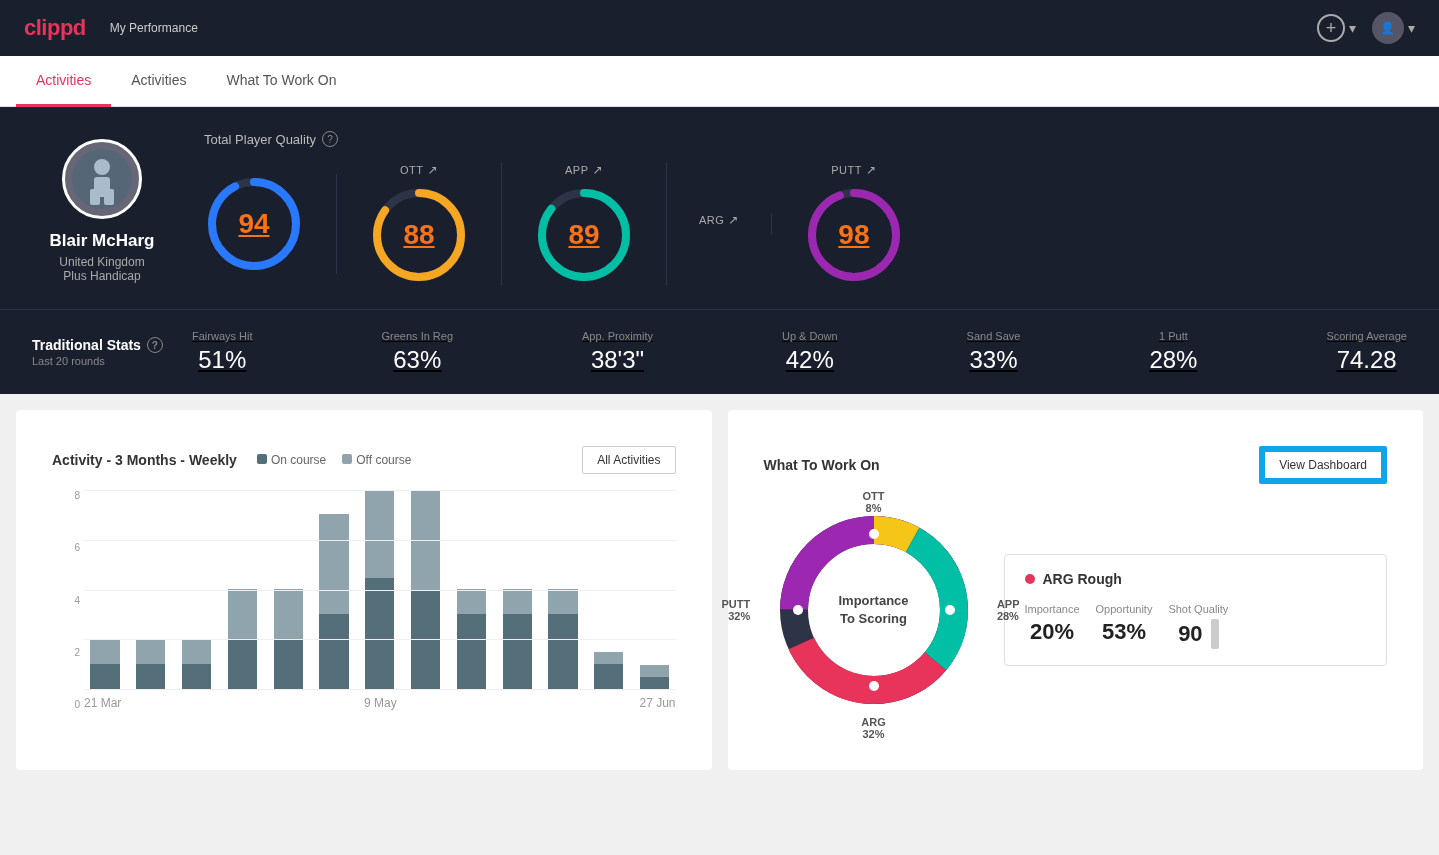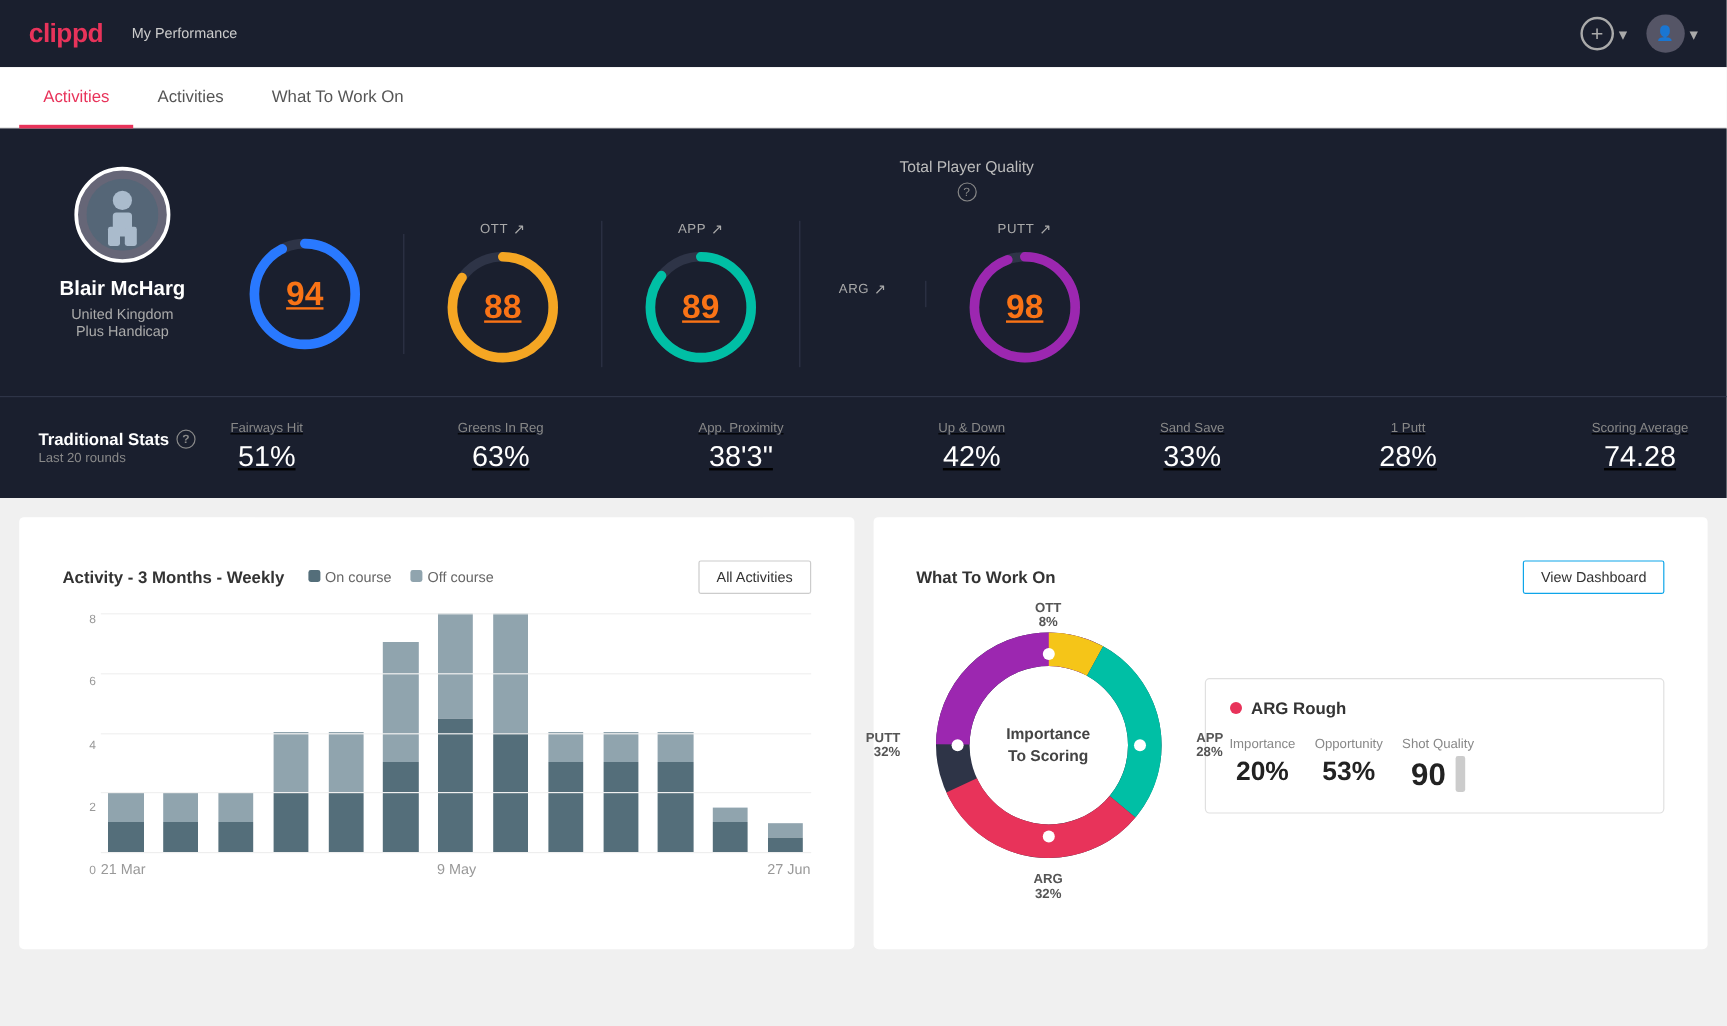--- a/index.html
+++ b/index.html
@@ -137,21 +137,20 @@
       display: flex;
       flex-direction: column;
     }
     .total-quality-label {
       color: #bbb;
       font-size: 13px;
       margin-bottom: 16px;
       display: flex;
       align-items: center;
       gap: 6px;
-      flex-direction: column;
     }
     .help-icon {
       width: 16px; height: 16px;
       border: 1px solid #888;
       border-radius: 50%;
       display: inline-flex;
       align-items: center;
       justify-content: center;
       font-size: 10px;
       color: #888;
@@ -287,21 +286,21 @@
     .all-activities-btn {
       border: 1px solid #ccc;
       background: #fff;
       padding: 6px 14px;
       font-size: 12px;
       cursor: pointer;
       border-radius: 2px;
       color: #333;
     }
     .view-dashboard-btn {
-      border: 1px solid #0ea5e9;
+      border: 6px solid #0ea5e9;
       background: #fff;
       padding: 6px 14px;
       font-size: 12px;
       cursor: pointer;
       border-radius: 2px;
       color: #333;
     }
     .bar-group {
       display: flex;
       flex-direction: column;
@@ -357,21 +356,21 @@
       font-size: 22px;
       font-weight: 700;
       color: #222;
     }
     .shot-quality-box {
       display: flex;
       align-items: center;
       gap: 8px;
     }
     .sq-value {
-      font-size: 26px;
+      font-size: 22px;
       font-weight: 700;
       color: #222;
     }
     .sq-bar {
       width: 8px; height: 30px;
       background: #ccc;
       border-radius: 2px;
     }
   </style>
 </head>

